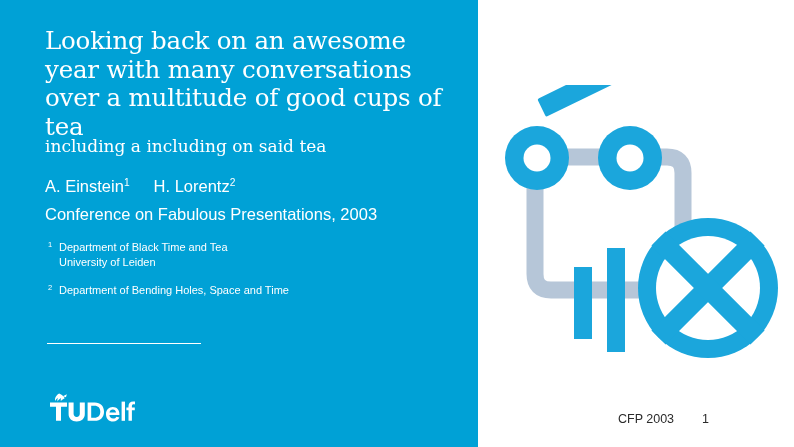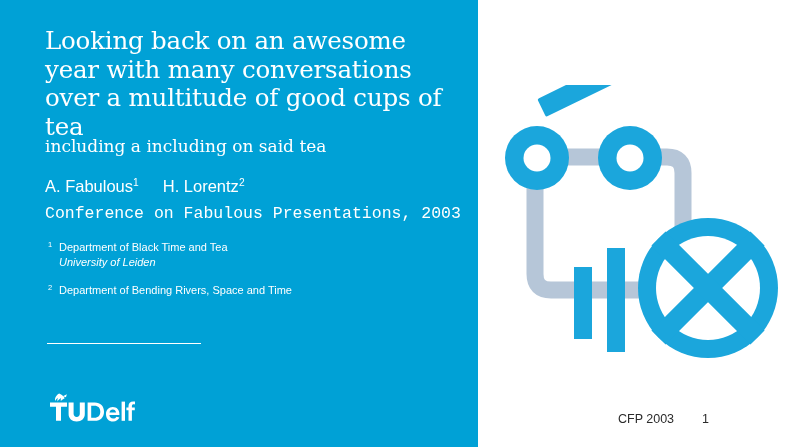--- a/index.html
+++ b/index.html
@@ -72,21 +72,21 @@
   .affil-num {
     font-size: 0.62em;
     vertical-align: super;
     line-height: 0;
   }
 
   .conference {
     position: absolute;
     left: 45px;
     top: 204px;
-    font-family: Liberation Mono, monospace;
+    font-family: Liberation Sans, sans-serif;
     font-size: 16.5px;
     line-height: 20px;
     color: #ffffff;
     white-space: nowrap;
   }
 
   .affiliations {
     position: absolute;
     left: 48px;
     top: 240px;
@@ -102,21 +102,20 @@
     margin-bottom: 14px;
   }
   .affiliation .marker {
     position: absolute;
     left: 0;
     top: -2px;
     font-size: 7.5px;
   }
   .affiliation .line2 {
     display: block;
-    font-style: italic;
   }
 
   .rule {
     position: absolute;
     left: 47px;
     top: 343px;
     width: 154px;
     height: 1.4px;
     background: #ffffff;
   }
@@ -181,34 +180,34 @@
 
 <div class="slide">
 
   <div class="left-panel">
 
     <div class="title">Looking back on an awesome year with many conversations over a multitude of good cups of tea</div>
 
     <div class="subtitle">including a including on said tea</div>
 
     <div class="authors">
-      <span class="author"><span>A. Fabulous</span><sup>1</sup></span><span class="author"><span>H. Lorentz</span><sup>2</sup></span>
+      <span class="author"><span>A. Einstein</span><sup>1</sup></span><span class="author"><span>H. Lorentz</span><sup>2</sup></span>
     </div>
 
     <div class="conference">Conference on Fabulous Presentations, 2003</div>
 
     <div class="affiliations">
       <div class="affiliation">
         <span class="marker">1</span>
         <span>Department of Black Time and Tea</span>
         <span class="line2">University of Leiden</span>
       </div>
       <div class="affiliation">
         <span class="marker">2</span>
-        <span>Department of Bending Rivers, Space and Time</span>
+        <span>Department of Bending Holes, Space and Time</span>
       </div>
     </div>
 
     <div class="rule"></div>
 
     <div class="logo">
       <div class="logo-mark">
         <svg viewBox="0 0 86 34" xmlns="http://www.w3.org/2000/svg" aria-hidden="true">
 
           <g fill="#ffffff">

